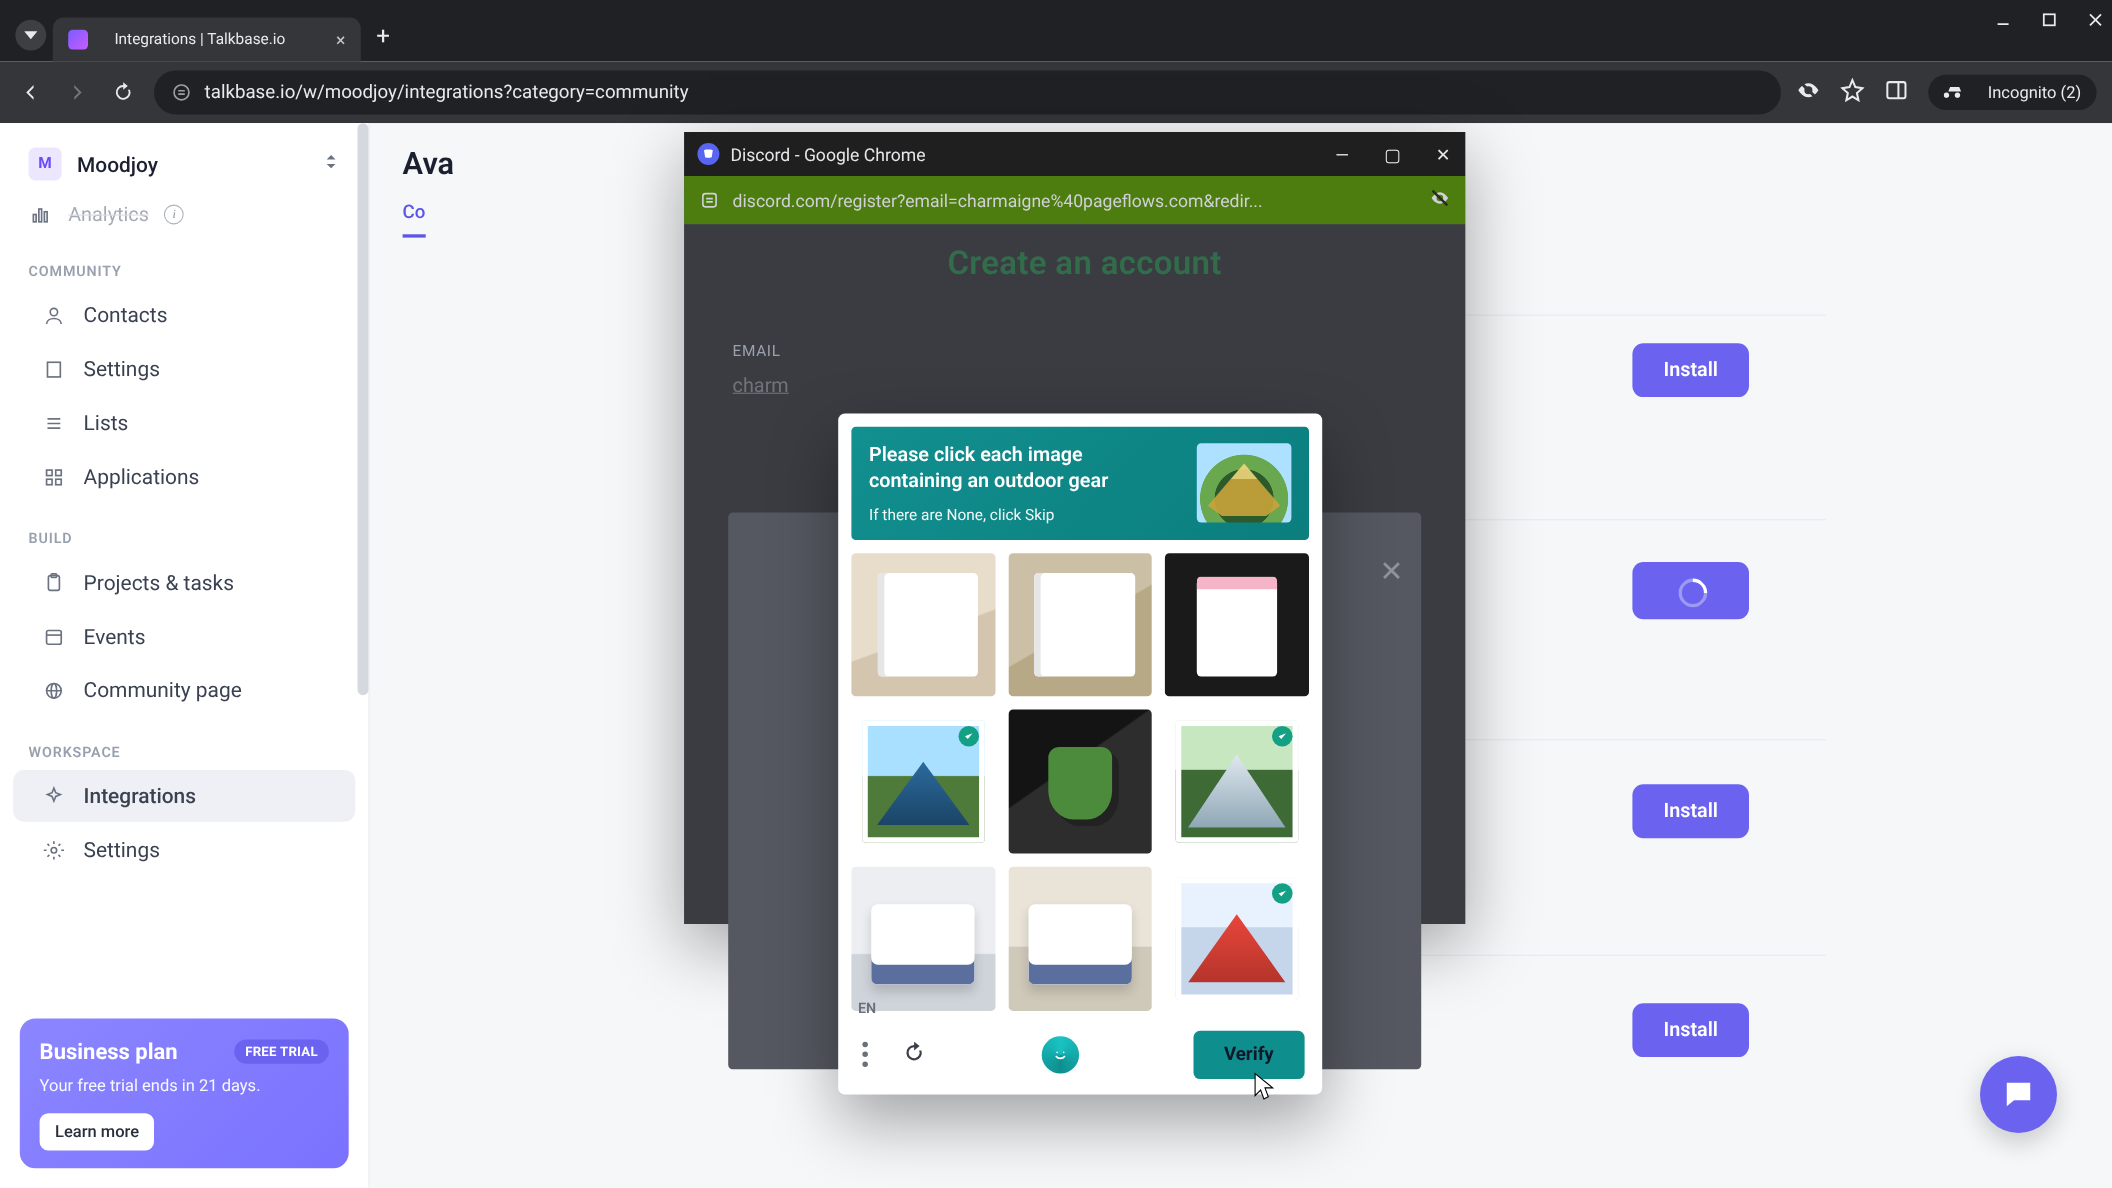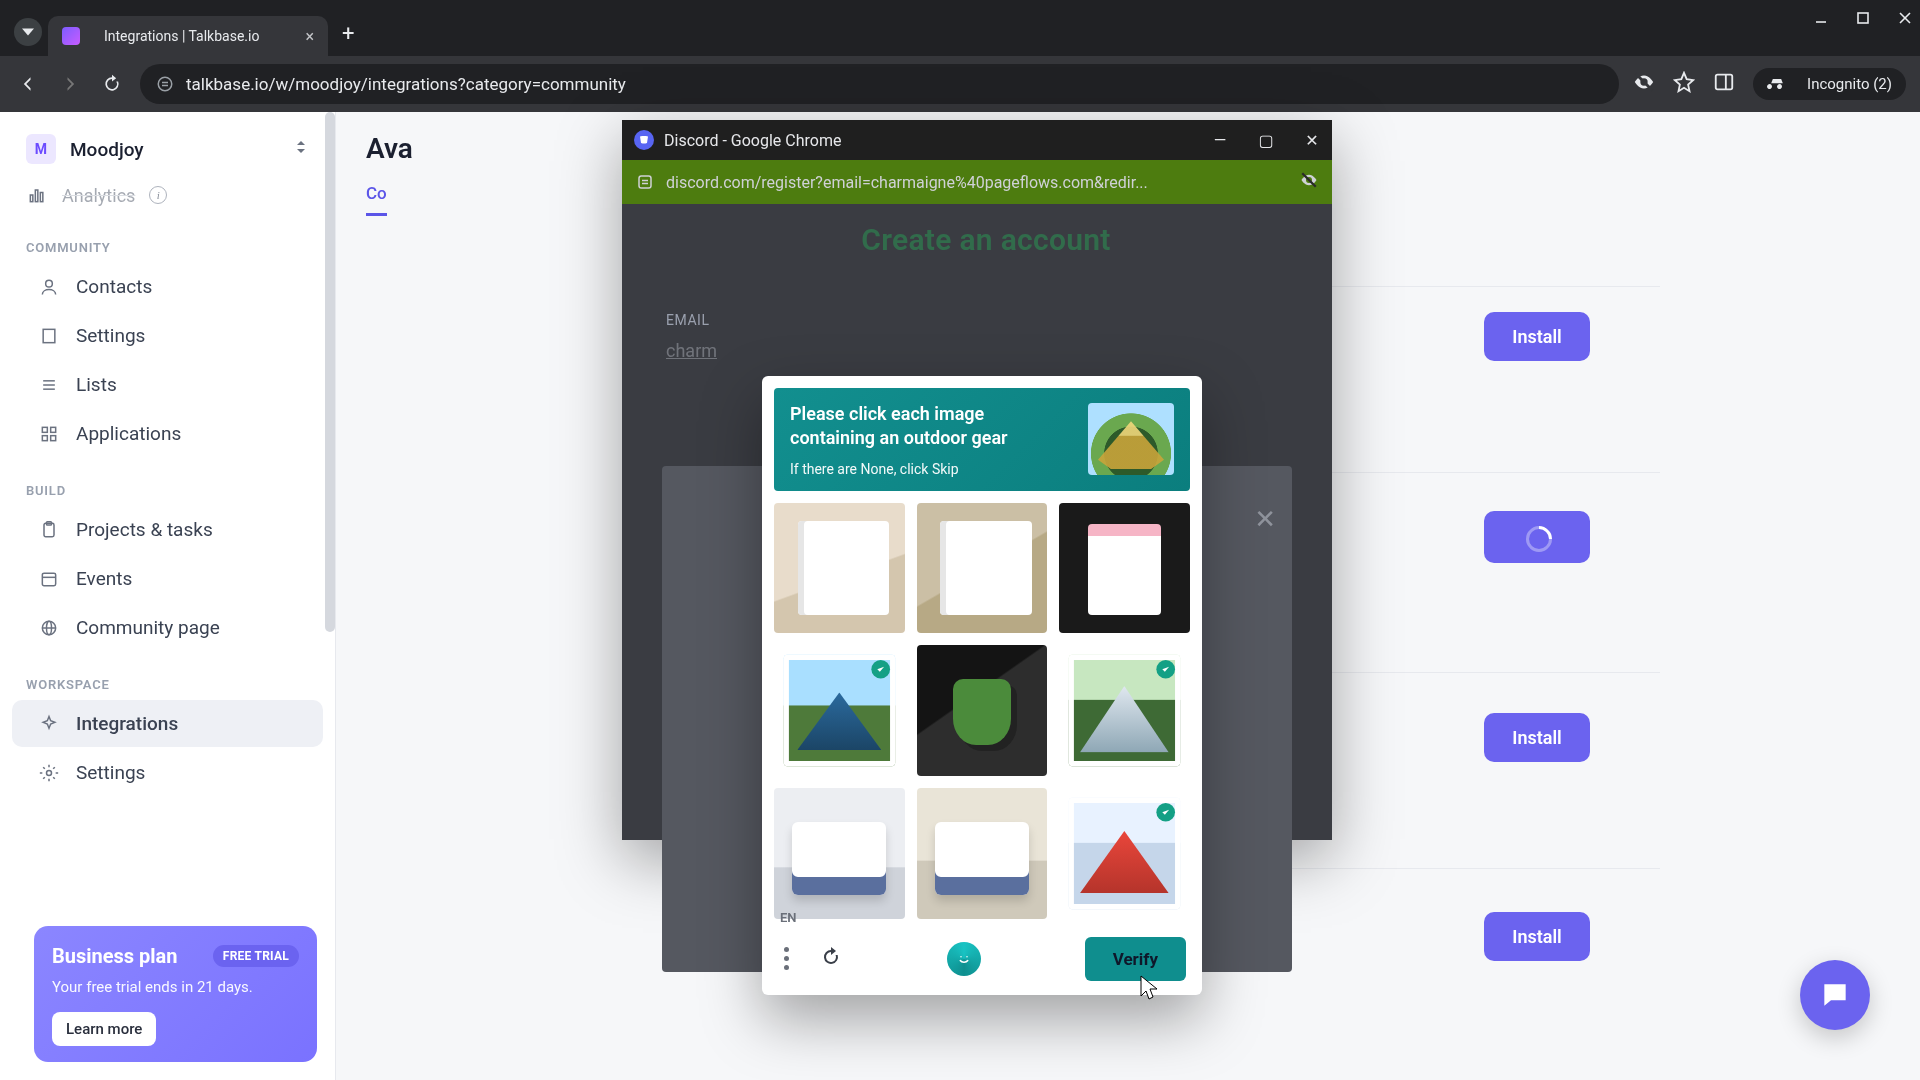--- a/index.html
+++ b/index.html
@@ -41,21 +41,21 @@
 .partial-item { display: flex; align-items: center; gap: 14px; padding: 10px 26px; color: #6b7280; font-size: 18px; }
 .partial-item .strike { text-decoration: line-through; text-decoration-color: #c3c7cf; opacity: .6; }
 .info-circ { width: 18px; height: 18px; border: 1.5px solid #aeb3bd; border-radius: 50%; display: flex; align-items: center; justify-content: center; font-size: 11px; color: #8a909b; font-family: serif; font-style: italic; }
 
 .section-label { padding: 24px 26px 6px; font-size: 13px; letter-spacing: .06em; color: #98a0ae; font-weight: 600; }
 .nav-item { display: flex; align-items: center; gap: 16px; padding: 12px 26px; color: #3a4252; font-size: 19px; border-radius: 10px; margin: 2px 12px; }
 .nav-item.active { background: #eef0f5; font-weight: 500; }
 .nav-ico { width: 22px; height: 22px; display: flex; align-items: center; justify-content: center; }
 .nav-ico svg { width: 20px; height: 20px; fill: none; stroke: #6b7280; stroke-width: 1.8; }
 
-.plan-card { margin: 18px; margin-top: auto; background: #8079ff; background: linear-gradient(135deg,#8b86ff,#7a72ff); border-radius: 14px; padding: 18px 18px 16px; color: #fff; position: absolute; bottom: 0; left: 16px; right: 0; }
+.plan-card { margin: 18px; margin-top: auto; background: #8079ff; background: linear-gradient(135deg,#8b86ff,#7a72ff); border-radius: 14px; padding: 18px 18px 16px; color: #fff; position: absolute; bottom: 0; left: 0; right: 0; }
 .plan-top { display: flex; align-items: center; justify-content: space-between; }
 .plan-title { font-size: 20px; font-weight: 700; }
 .plan-pill { background: #6b63f0; font-size: 12px; font-weight: 700; padding: 4px 10px; border-radius: 999px; letter-spacing: .02em; text-align: center; }
 .plan-sub { font-size: 15px; margin-top: 10px; opacity: .95; }
 .plan-btn { margin-top: 16px; background: #fff; color: #2a2f3d; border: none; border-radius: 8px; padding: 8px 14px; font-size: 15px; font-weight: 500; }
 
 
 .main { flex: 1; position: relative; padding: 20px 30px; }
 .page-title-row { font-size: 28px; font-weight: 600; color: #1b2030; }
 .tabs-row { display: flex; gap: 28px; margin-top: 18px; font-size: 17px; color: #6b7280; }

